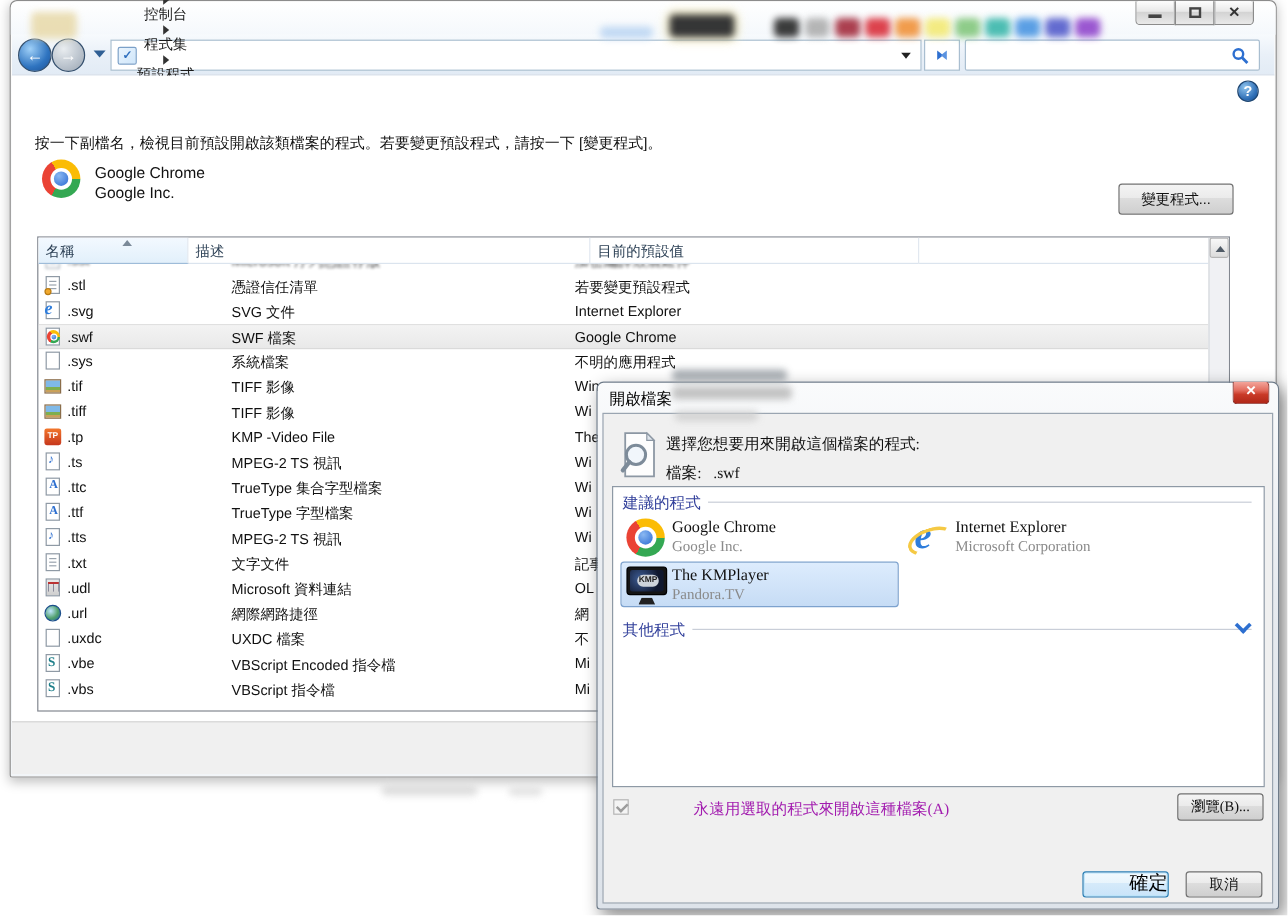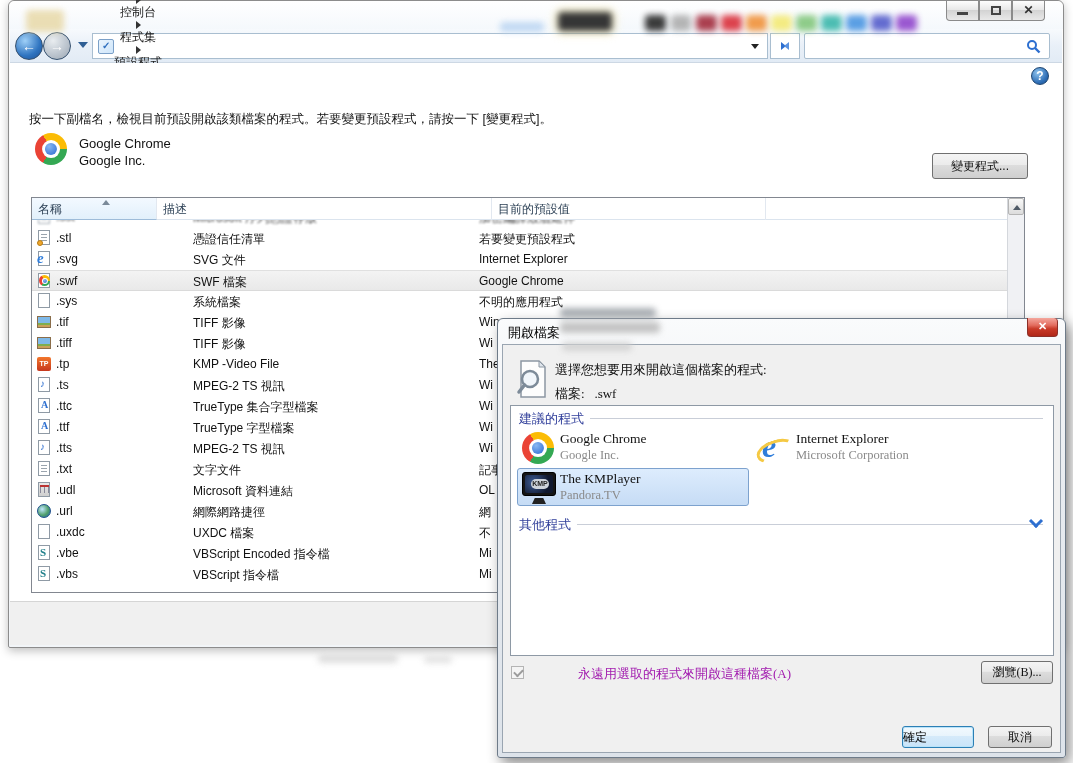--- a/index.html
+++ b/index.html
@@ -159,21 +159,21 @@
   .other-chevron::before { content:""; position:absolute; left:0; top:0; width:7px; height:7px;
     border-right:3px solid #2d6fd0; border-bottom:3px solid #2d6fd0; transform:rotate(45deg); }
   .chk-row { position:absolute; left:8px; top:320px; }
   .chk-box { position:absolute; left:0; top:1px; width:13px; height:13px; background:#f4f4f4; border:1px solid #b4b4b4; }
   .chk-box::after { content:""; position:absolute; left:2px; top:2px; width:7px; height:4px;
     border-left:2px solid #9c9c9c; border-bottom:2px solid #9c9c9c; transform:rotate(-45deg); }
   .chk-label { position:absolute; left:20px; top:0; font-size:13px; color:#a21caf; white-space:nowrap;margin-left:47px; }
   .browse-btn { position:absolute; left:478px; top:316px; width:72px; height:23px; line-height:21px; }
   .ok-btn { position:absolute; left:399px; top:381px; width:72px; height:22px; line-height:20px;
     border:1px solid #2c7fb5; box-shadow:inset 0 0 0 1px #b9e3f9;
-    background:linear-gradient(180deg,#f2f9fe,#e8f4fc 45%,#d5eafa 46%,#c9e4f9); border-radius:3px; font-size:12px; text-align:left; }
+    background:linear-gradient(180deg,#f2f9fe,#e8f4fc 45%,#d5eafa 46%,#c9e4f9); border-radius:3px; font-size:16px; text-align:right; }
   .cancel-btn { position:absolute; left:485px; top:381px; width:64px; height:22px; line-height:20px; }
 
   svg { display:block; }
 </style>
 </head>
 <body>
 
 <div class="stage">
   <div id="blobs">
       <div class="blob" style="left: 26px; top: 10px; width: 38px; height: 22px; background: rgb(232, 217, 168);"></div>

